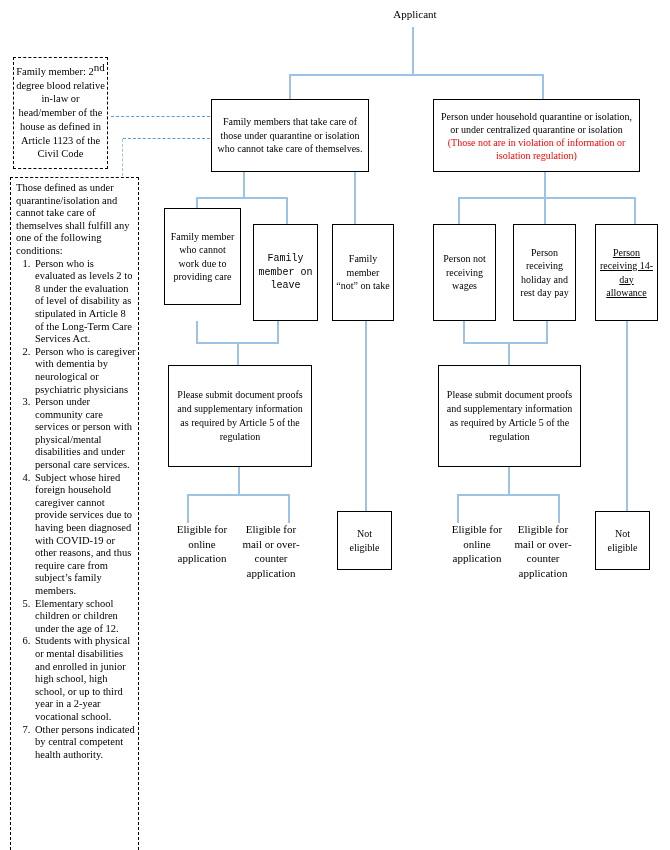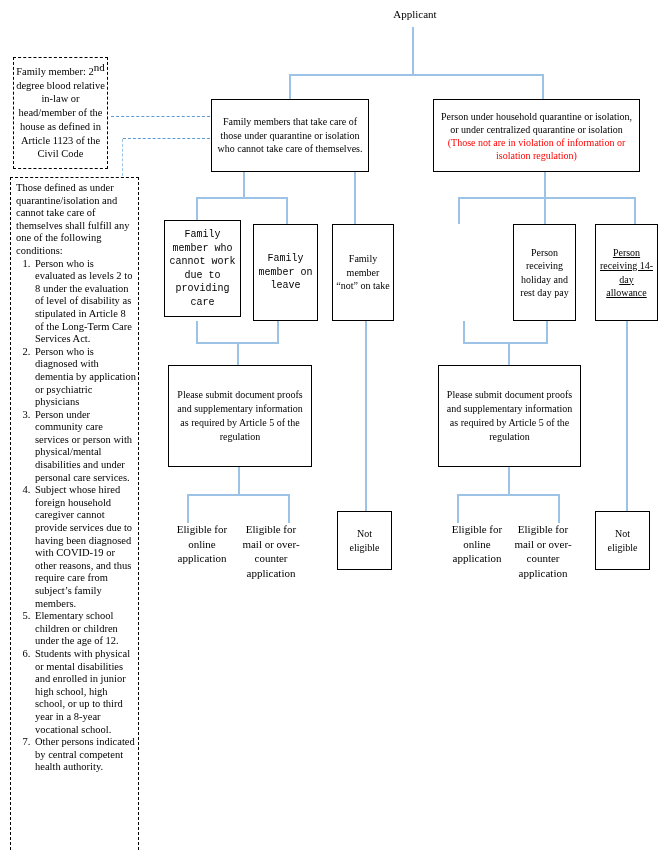--- a/index.html
+++ b/index.html
@@ -45,25 +45,25 @@
   <div class="dashedbox" style="left:13px;top:57px;width:95px;height:112px;display:flex;align-items:center;justify-content:center;text-align:center;line-height:13.8px;padding:2px;">
     <div>
       <span>Family member: 2</span><sup>nd</sup><span> degree blood relative in-law or head/member of the house as defined in Article 1123 of the Civil Code</span>
     </div>
   </div>
 
   <div class="dashedbox" id="note2" style="left:10px;top:177px;width:129px;height:798px;">
     <div class="intro">Those defined as under quarantine/isolation and cannot take care of themselves shall fulfill any one of the following conditions:</div>
     <ol>
       <li>Person who is evaluated as levels 2 to 8 under the evaluation of level of disability as stipulated in Article 8 of the Long-Term Care Services Act.</li>
-      <li>Person who is diagnosed with dementia by application or psychiatric physicians</li>
+      <li>Person who is caregiver with dementia by neurological or psychiatric physicians</li>
       <li>Person under community care services or person with physical/mental disabilities and under personal care services.</li>
       <li>Subject whose hired foreign household caregiver cannot provide services due to having been diagnosed with COVID-19 or other reasons, and thus require care from subject’s family members.</li>
       <li>Elementary school children or children under the age of 12.</li>
-      <li>Students with physical or mental disabilities and enrolled in junior high school, high school, or up to third year in a 8-year vocational school.</li>
+      <li>Students with physical or mental disabilities and enrolled in junior high school, high school, or up to third year in a 2-year vocational school.</li>
       <li>Other persons indicated by central competent health authority.</li>
     </ol>
   </div>
 
   <div class="dline-h" style="left:111px;top:116px;width:99px;"></div>
   <div class="dline-h" style="left:123px;top:138px;width:87px;"></div>
   <div class="dline-v" style="left:122px;top:139px;height:37px;"></div>
 
   <div class="box" style="left:211px;top:99px;width:158px;height:73px;">
     <div>Family members that take care of those under quarantine or isolation who cannot take care of themselves.</div>
@@ -80,28 +80,31 @@
   <div class="line" style="left:196px;top:197px;width:92px;height:1.5px;"></div>
   <div class="line" style="left:196px;top:197px;width:1.5px;height:27px;"></div>
   <div class="line" style="left:286px;top:197px;width:1.5px;height:27px;"></div>
   <div class="line" style="left:354px;top:172px;width:1.5px;height:52px;"></div>
 
   <div class="line" style="left:544px;top:172px;width:1.5px;height:52px;"></div>
   <div class="line" style="left:458px;top:197px;width:178px;height:1.5px;"></div>
   <div class="line" style="left:458px;top:197px;width:1.5px;height:27px;"></div>
   <div class="line" style="left:634px;top:197px;width:1.5px;height:27px;"></div>
 
-  <div class="box" style="left:164px;top:220px;width:77px;height:97px;font-family:Liberation Mono, monospace;">
+  <div class="box" style="left:164px;top:208px;width:77px;height:97px;">
     <div>Family member who cannot work due to providing care</div>
   </div>
   <div class="box" style="left:253px;top:224px;width:65px;height:97px;font-family:Liberation Mono, monospace;">
     <div>Family member on leave</div>
   </div>
   <div class="box" style="left:332px;top:224px;width:62px;height:97px;">
     <div>Family member “not” on take</div>
+  </div>
+  <div class="box" style="left:433px;top:224px;width:63px;height:97px;">
+    <div>Person not receiving wages</div>
   </div>
   <div class="box" style="left:513px;top:224px;width:63px;height:97px;">
     <div>Person receiving holiday and rest day pay</div>
   </div>
   <div class="box" style="left:595px;top:224px;width:63px;height:97px;text-decoration:underline;">
     <div>Person receiving 14-day allowance</div>
   </div>
 
   <div class="line" style="left:196px;top:321px;width:1.5px;height:22px;"></div>
   <div class="line" style="left:277px;top:321px;width:1.5px;height:22px;"></div>

